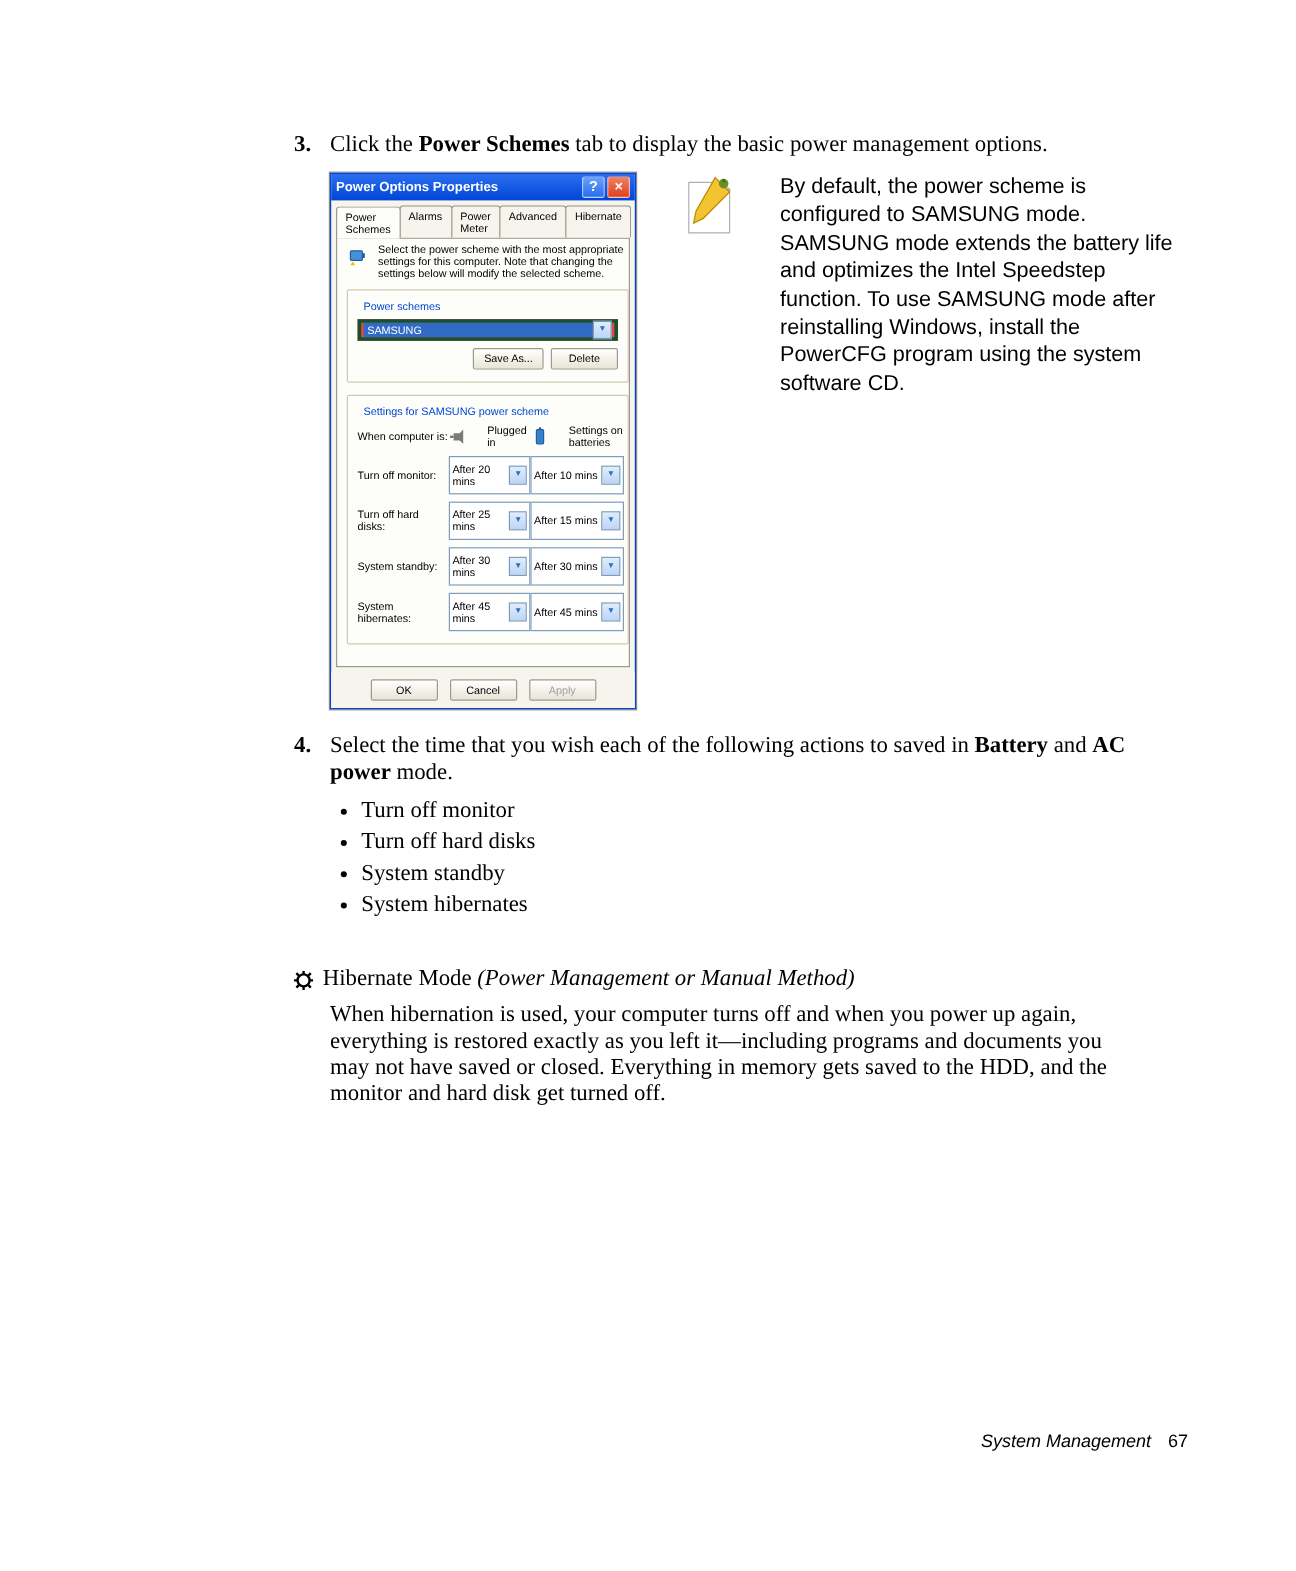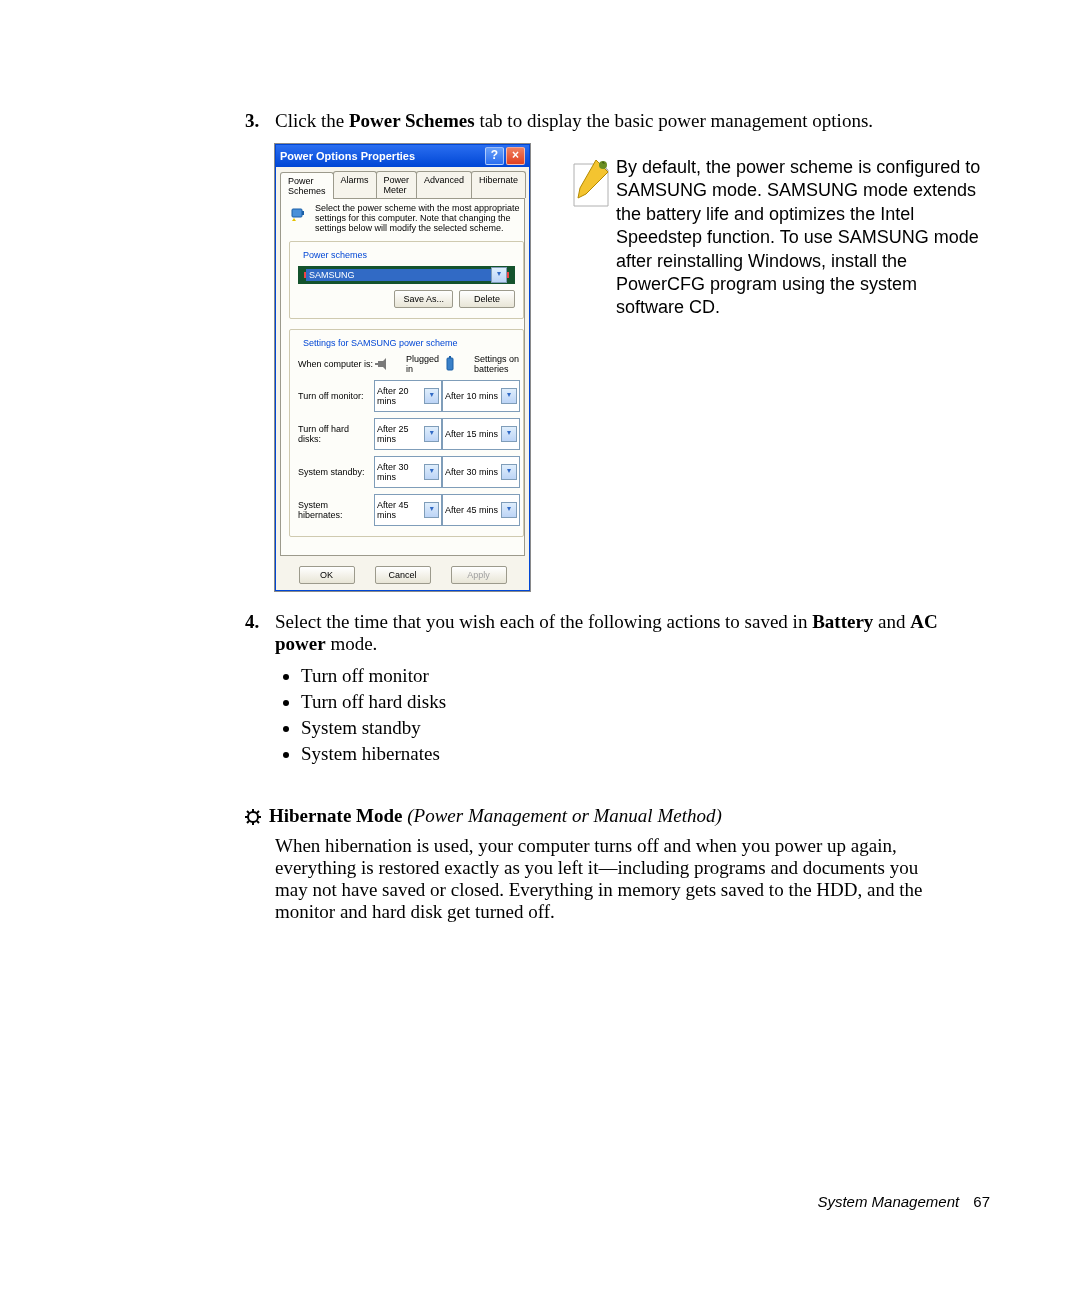--- a/index.html
+++ b/index.html
@@ -121,21 +121,21 @@
     font-size: 9px;
     color: #0046d5;
     margin: -14px 0 6px 2px;
     background: #fdfdf9;
     display: inline-block;
     padding: 0 3px;
   }
   .xp-select {
     width: 100%;
     height: 18px;
-    border: 6px solid #14532d;
+    border: 3px solid #14532d;
     background: #ef4444;
     display: flex;
     align-items: center;
     justify-content: space-between;
     padding: 0 2px;
     box-sizing: border-box;
   }
   .xp-select .sel-text {
     background: #316ac5;
     color:#fff;
@@ -180,32 +180,31 @@
   .xp-colhdr {
     display:flex;align-items:center;gap:16px;font-size:9px;
   }
   .xp-smallicon{width:16px;height:16px;flex-shrink:0;}
   .xp-minisel {
     height:32px;border:1px solid #7f9db9;background:#fff;display:flex;align-items:center;justify-content:space-between;padding:0 2px;font-size:9px;box-sizing:border-box;
   }
   .xp-footer {
     display:flex;
     justify-content:center;
-    gap:20px;
+    gap:10px;
     background:#f6f4ec;
     padding:6px 4px;
   }
   
   .tip-col {
     display:flex;
     align-items:flex-start;
-    gap:2px;
+    gap:36px;
     margin-left:38px;
     flex:1;
-    margin-top:12px;
   }
   .note-icon-wrap{
     width:46px;height:56px;
     position:relative;
     flex-shrink:0;
   }
   .tip-text {
     font-family: Arial, Helvetica, sans-serif;
     font-size: 18px;
     line-height: 1.3;
@@ -222,21 +221,21 @@
   .para {
     margin: 24px 0 10px 155px;
   }
   .hmode {
     margin: 30px 0 6px 155px;
     display:flex;
     gap:8px;
     align-items:flex-start;
   }
   .gear-icon{width:16px;height:16px;flex-shrink:0;margin-top:4px;}
-  .hmode-title{font-weight:bold;}
+  .hmode-title{font-weight:normal;}
   .hmode-sub{font-style:italic;}
   .hmode-body{
     margin:8px 0 0 185px;
     padding-right:40px;
   }
   .footer-line{
     text-align:right;
     font-family: Arial, Helvetica, sans-serif;
     font-style: italic;
     font-size:15px;

